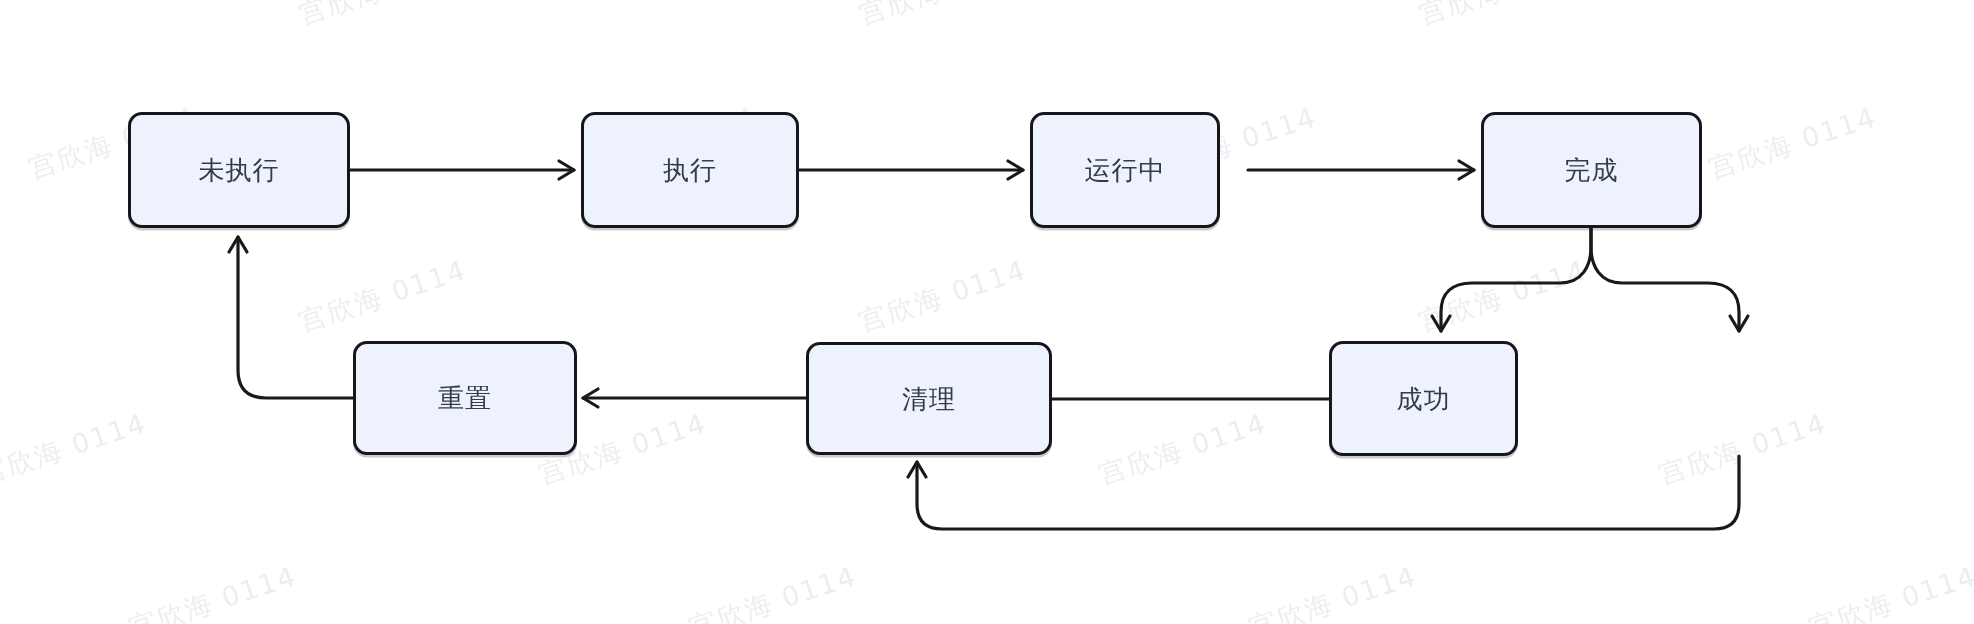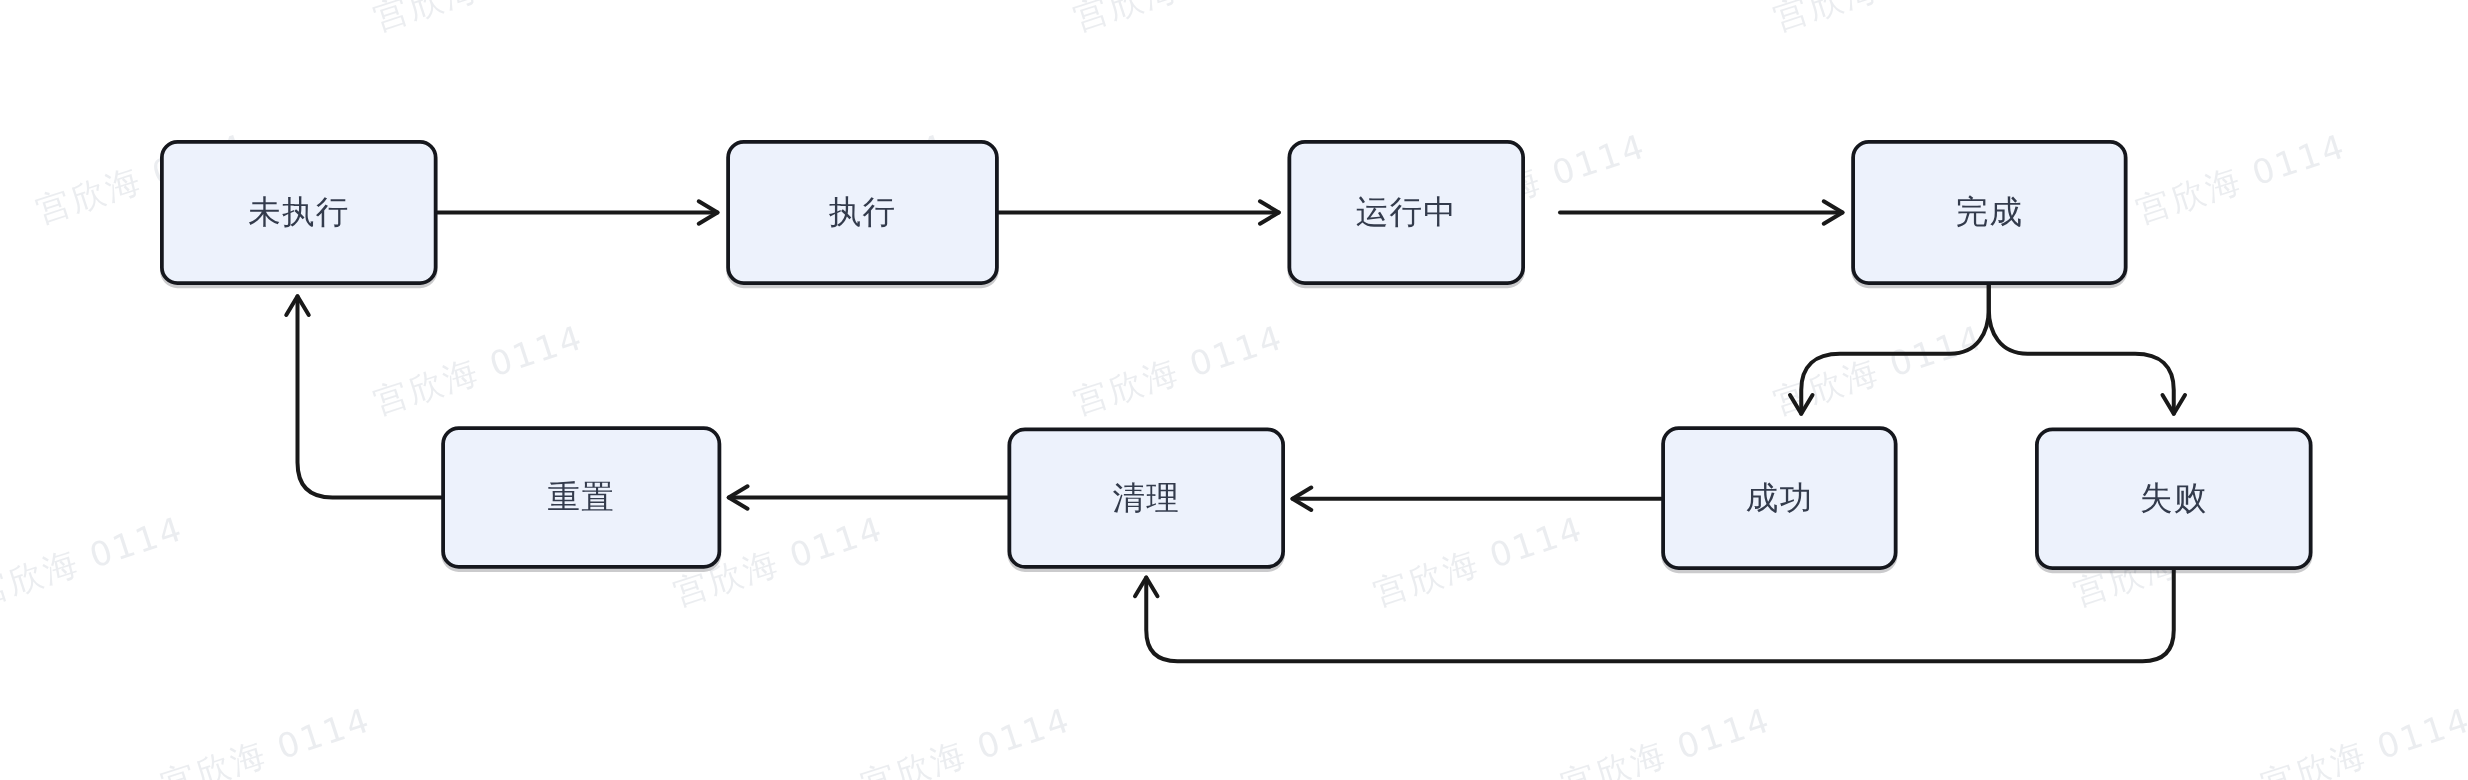--- a/index.html
+++ b/index.html
@@ -90,25 +90,22 @@
   </div>
 
   <div class="node" style="left:1481px;top:112px;width:221px;height:116px">
     <span class="node-label">完成</span>
   </div>
 
   <div class="node" style="left:353px;top:341px;width:224px;height:114px">
     <span class="node-label">重置</span>
   </div>
 
-  <div class="node" style="left:806px;top:342px;width:222px;height:113px">
+  <div class="node" style="left:806px;top:342px;width:246px;height:113px">
     <span class="node-label">清理</span>
   </div>
 
   <div class="node" style="left:1329px;top:341px;width:189px;height:115px">
     <span class="node-label">成功</span>
   </div>
 
-  <div class="node" style="left:1628px;top:342px;width:222px;height:114px">
-    <span class="node-label">失败</span>
-  </div>
 
 </div>
 
 </body></html>

